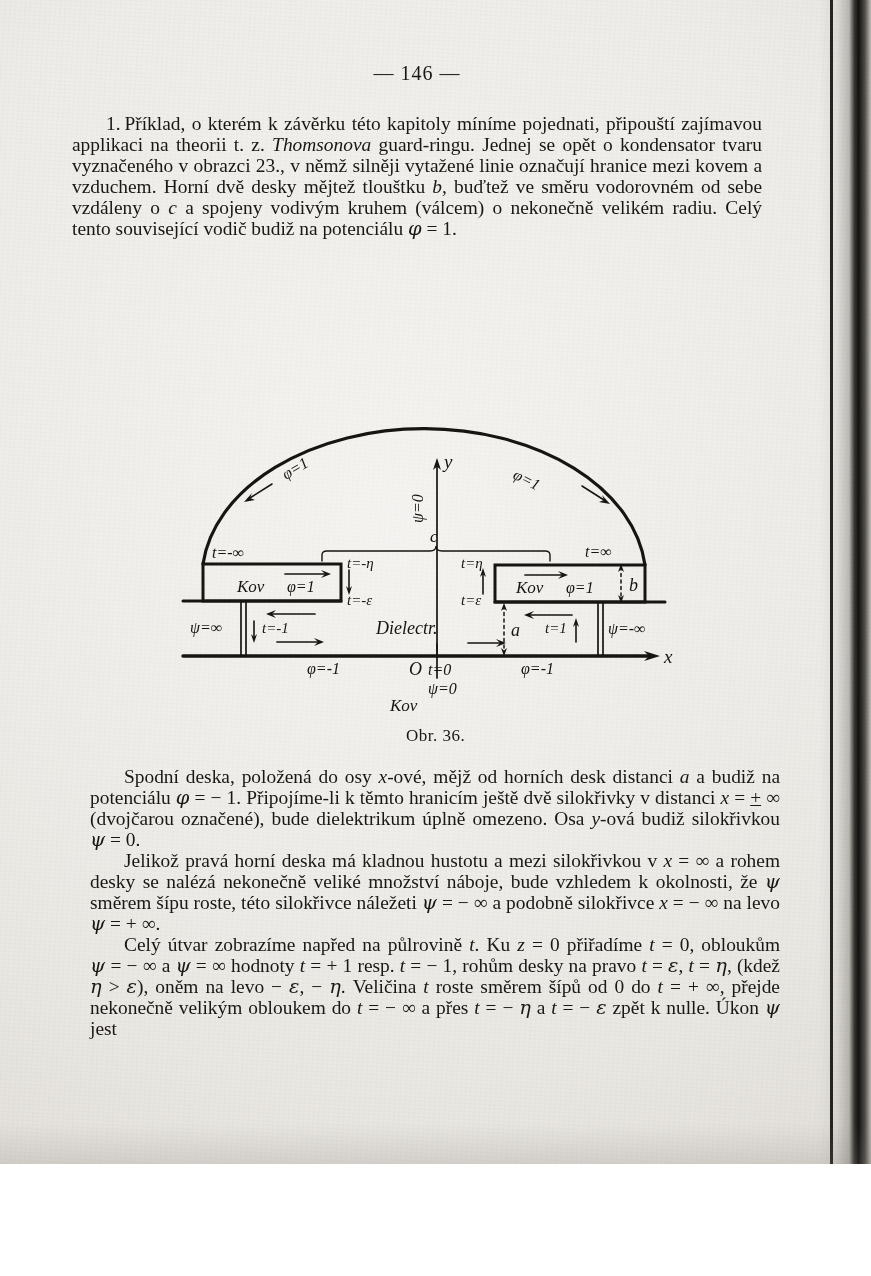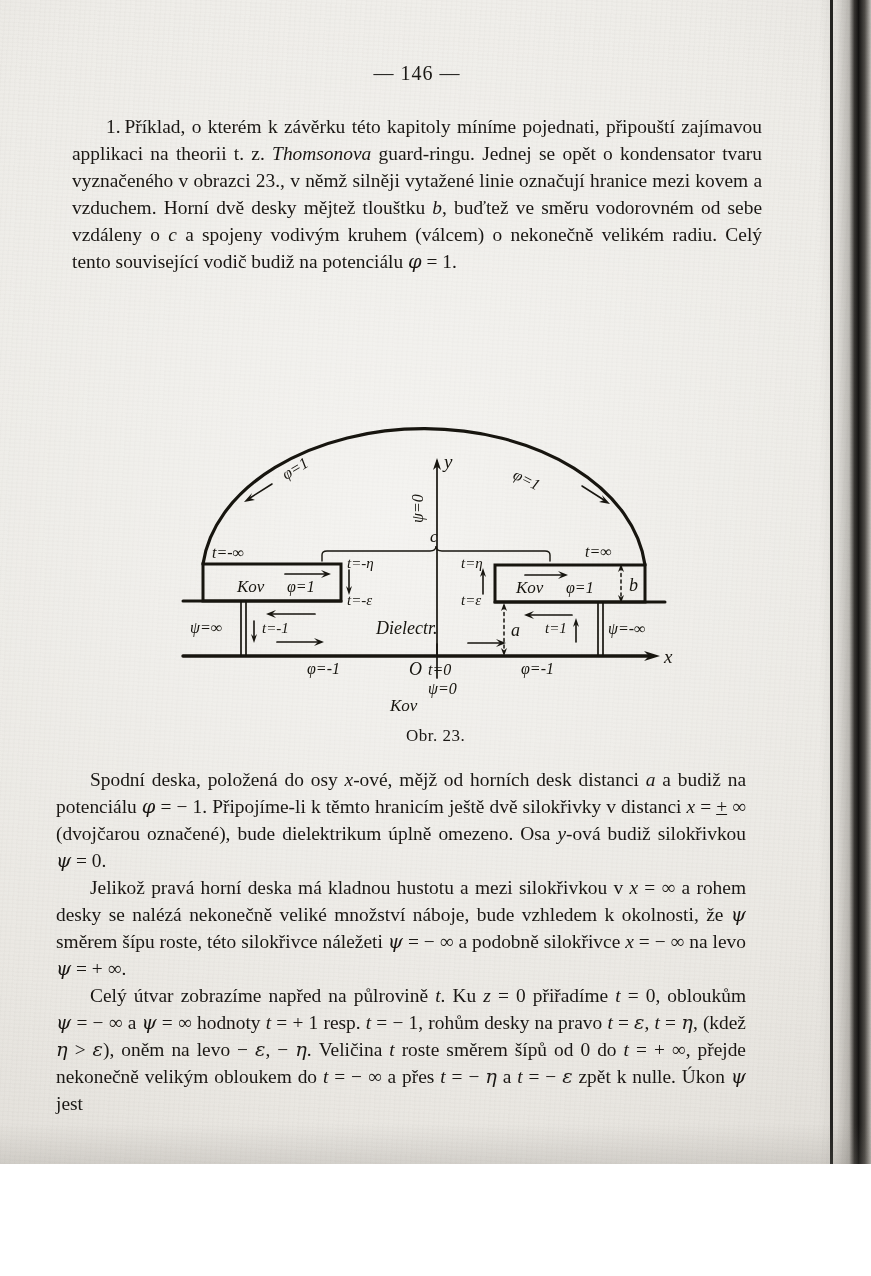--- a/index.html
+++ b/index.html
@@ -92,21 +92,21 @@
     font-size: 19px;
     margin-top: 37px;
     letter-spacing: .3px;
     color: #100f0c;
   }
   .section-title .sect { font-family: "Liberation Serif", serif; font-size: 20px; }
   .section-title .sp { letter-spacing: 2px; }
 
   p.body {
     font-size: 19.4px;
-    line-height: 27px;
+    line-height: 21px;
     text-align: justify;
     margin: 0;
     color: #1a1714;
     hyphens: manual;
   }
   p.first { margin-top: 28px; text-indent: 34px; }
   p.cont  { text-indent: 34px; }
 
   .it { font-style: italic; }
   .mathi { font-style: italic; font-family: "Liberation Serif", serif; }
@@ -130,21 +130,21 @@
     width: 871px;
     text-align: center;
     font-size: 17px;
     color: #1b1815;
     letter-spacing: .5px;
   }
 
   
   #content-lower {
     position: absolute;
-    left: 56px;
+    left: 90px;
     top: 766px;
     width: 690px;
     color: #171512;
   }
 </style>
 </head>
 <body>
 
 <div id="scan">
 
@@ -283,21 +283,21 @@
         <text x="428" y="257" font-size="16" font-style="italic">t=0</text>
         <text x="428" y="276" font-size="16" font-style="italic">ψ=0</text>
 
         <text x="664" y="245" font-size="19" font-style="italic">x</text>
 
         <text x="390" y="293" font-size="17" font-style="italic">Kov</text>
       </g>
     </svg>
   </div>
 
-  <div class="figcaption">Obr. 23.</div>
+  <div class="figcaption">Obr. 36.</div>
 
   <div id="content-lower">
 
     <p class="body cont">
       Spodní deska, položená do osy <span class="mathi">x</span>-ové, mějž od horních desk
       distanci <span class="mathi">a</span> a budiž na potenciálu
       <span class="eq"><span class="gk" style="font-style:italic">φ</span> = − 1</span>.
       Připojíme-li k&nbsp;těmto hranicím ještě dvě silokřivky v distanci
       <span class="eq"><span class="mathi">x</span> = <u>+</u> ∞</span> (dvojčarou
       označené), bude dielektrikum úplně omezeno. Osa <span class="mathi">y</span>-ová budiž

